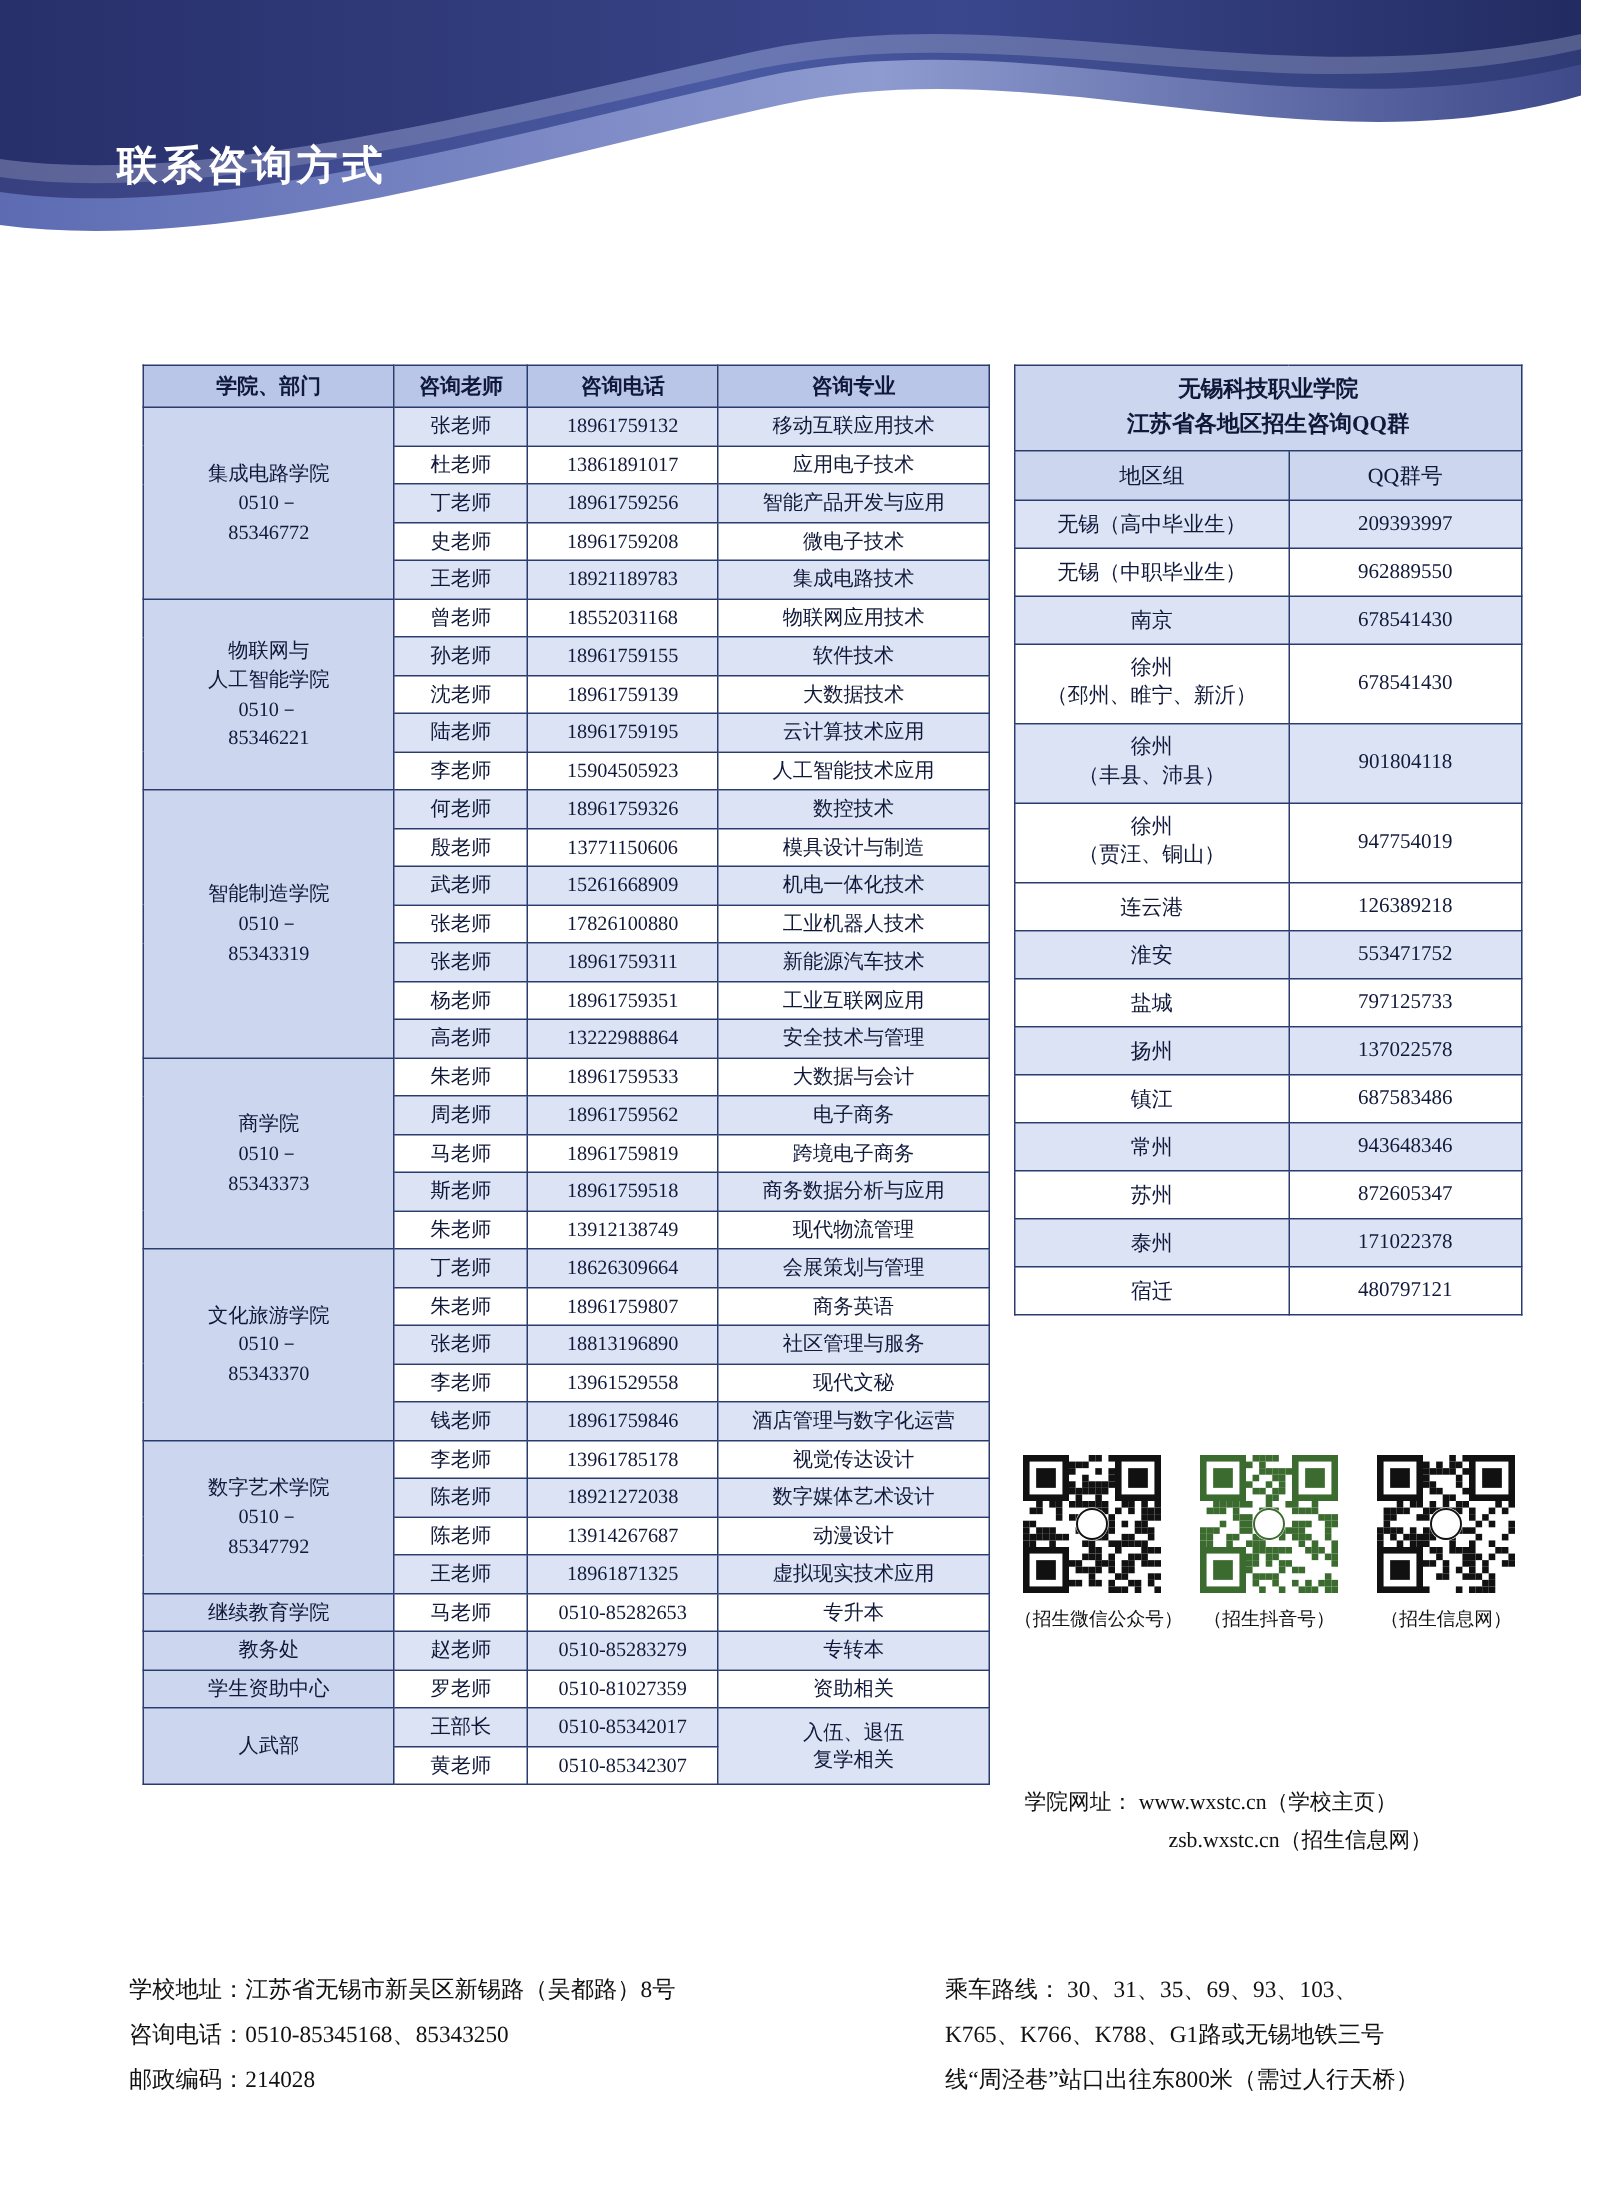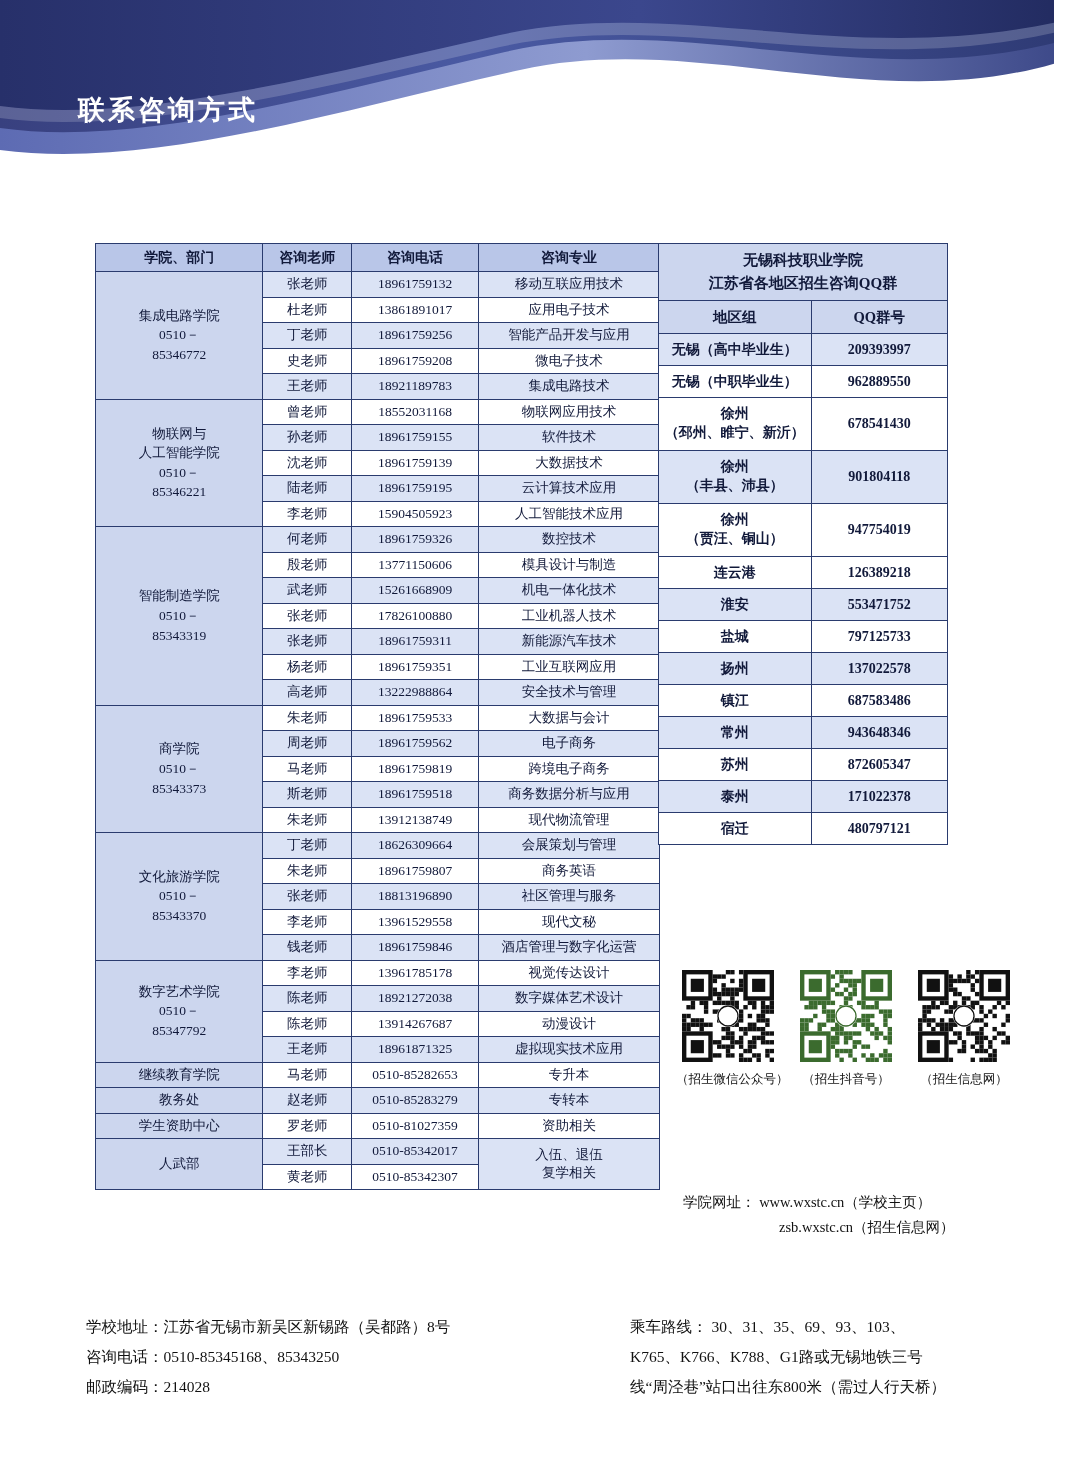--- a/index.html
+++ b/index.html
@@ -82,33 +82,33 @@
     background: #ffffff;
   }
   .left-table td.two-line {
     line-height: 1.35;
   }
 
   
   .qq-table {
     position: absolute;
     top: 243px;
-    left: 658px;
-    width: 290px;
+    left: 676px;
+    width: 339px;
     border-collapse: collapse;
     font-size: 14px;
     border-radius: 21px;
   }
   .qq-table td, .qq-table th {
     border: 1px solid #2a3b6e;
     text-align: center;
     vertical-align: middle;
     color: #11193a;
     height: 31px;
-    font-weight: bold;
+    font-weight: normal;
     padding: 0;
   }
   .qq-table .qq-title {
     background: #ccd6ee;
     font-weight: bold;
     font-size: 15px;
     line-height: 1.55;
     height: 56px;
   }
   .qq-table .qq-head td {
@@ -418,20 +418,24 @@
         <td class="area">地区组</td>
         <td class="num">QQ群号</td>
       </tr>
       <tr class="qq-row-shade">
         <td class="area">无锡（高中毕业生）</td>
         <td class="num">209393997</td>
       </tr>
       <tr class="qq-row-plain">
         <td class="area">无锡（中职毕业生）</td>
         <td class="num">962889550</td>
+      </tr>
+      <tr class="qq-row-shade">
+        <td class="area">南京</td>
+        <td class="num">678541430</td>
       </tr>
       <tr class="qq-row-plain">
         <td class="area two-line">徐州<br>（邳州、睢宁、新沂）</td>
         <td class="num">678541430</td>
       </tr>
       <tr class="qq-row-shade">
         <td class="area two-line">徐州<br>（丰县、沛县）</td>
         <td class="num">901804118</td>
       </tr>
       <tr class="qq-row-plain">

